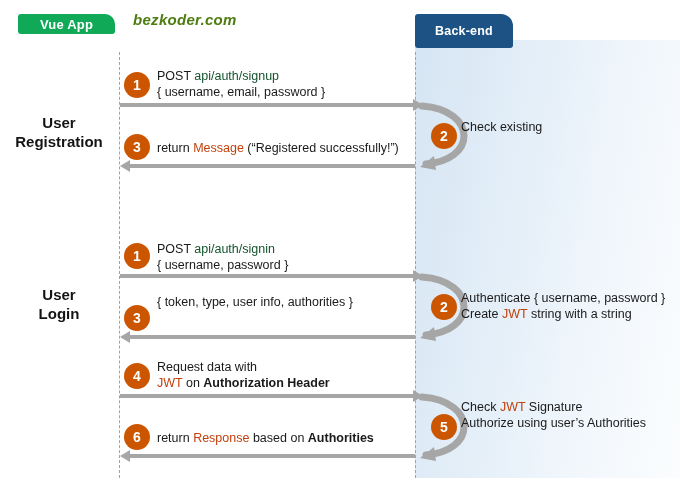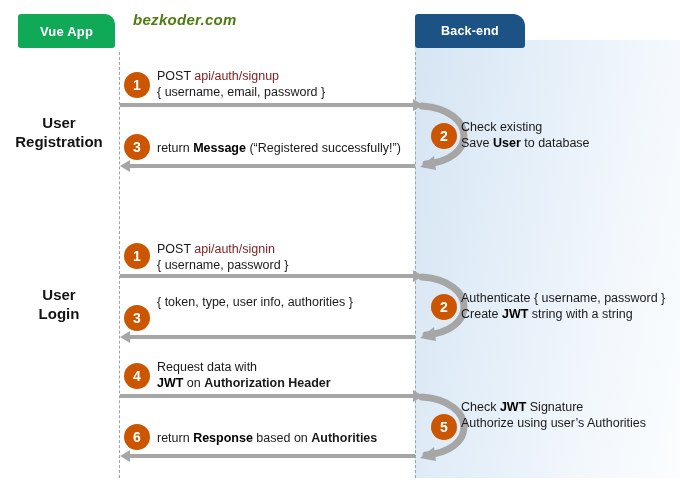--- a/index.html
+++ b/index.html
@@ -20,26 +20,26 @@
 
   .lane-head{
     position:absolute;
     color:#ffffff;
     font-weight:bold;
     font-size:13px;
     display:flex;align-items:center;justify-content:center;
     letter-spacing:.2px;
   }
   .lane-head.vue{
-    left:18px;top:14px;width:97px;height:34px;
+    left:18px;top:14px;width:97px;height:20px;
     background:#0fa958;
     border-radius:3px 10px 3px 3px;
   }
   .lane-head.back{
-    left:415px;top:14px;width:110px;height:34px;
+    left:415px;top:14px;width:98px;height:34px;
     background:#1d5384;
     border-radius:3px 12px 3px 3px;
     font-size:12.5px;
   }
 
   .watermark{
     position:absolute;left:133px;top:11px;
     font-style:italic;font-weight:bold;
     font-size:15px;color:#4d7c0f;
     letter-spacing:.3px;
@@ -71,22 +71,22 @@
     display:flex;align-items:center;justify-content:center;
     z-index:5;
   }
 
   
   .msg{
     position:absolute;
     font-size:12.5px;color:#1a1a1a;line-height:16px;
     white-space:nowrap;
   }
-  .msg .api{color:#7f1d1d;}
-  .msg .grn{color:#000000;font-weight:bold;}
+  .msg .api{color:#14532d;}
+  .msg .grn{color:#c2410c;font-weight:normal;}
   .msg .bold{font-weight:bold;}
 
   
   .arrow{position:absolute;height:4px;background:#a6a6a6;}
   .arrow .head{
     position:absolute;top:-4px;width:0;height:0;
     border-top:6px solid transparent;border-bottom:6px solid transparent;
   }
   .arrow.right .head{right:-9px;border-left:10px solid #a6a6a6;}
   .arrow.left  .head{left:-9px; border-right:10px solid #a6a6a6;}
@@ -139,23 +139,20 @@
 
   <svg class="loop" style="left:418px;top:100px;" width="56" height="72" viewBox="0 0 56 72">
     <path d="M4 6 C32 8 46 22 46 36 C46 50 32 62 8 64" fill="none" stroke="#a6a6a6" stroke-width="7" stroke-linecap="round"></path>
     <path d="M16 56 L2 67 L18 70 Z" fill="#a6a6a6"></path>
   </svg>
   <div class="badge" style="left:431px;top:123px;">
     <span>2</span>
   </div>
   <div class="msg" style="left:461px;top:119px;">
     <div>Check existing</div>
-    <div>
-      <span>Save </span><span class="grn">User</span><span> to database</span>
-    </div>
   </div>
 
   <div class="badge" style="left:124px;top:134px;">
     <span>3</span>
   </div>
   <div class="msg" style="left:157px;top:140px;">
     <span>return </span><span class="grn">Message</span><span> (“Registered successfully!”)</span>
   </div>
   <div class="arrow left" style="left:129px;top:164px;width:286px;">
     <span class="head"></span>

